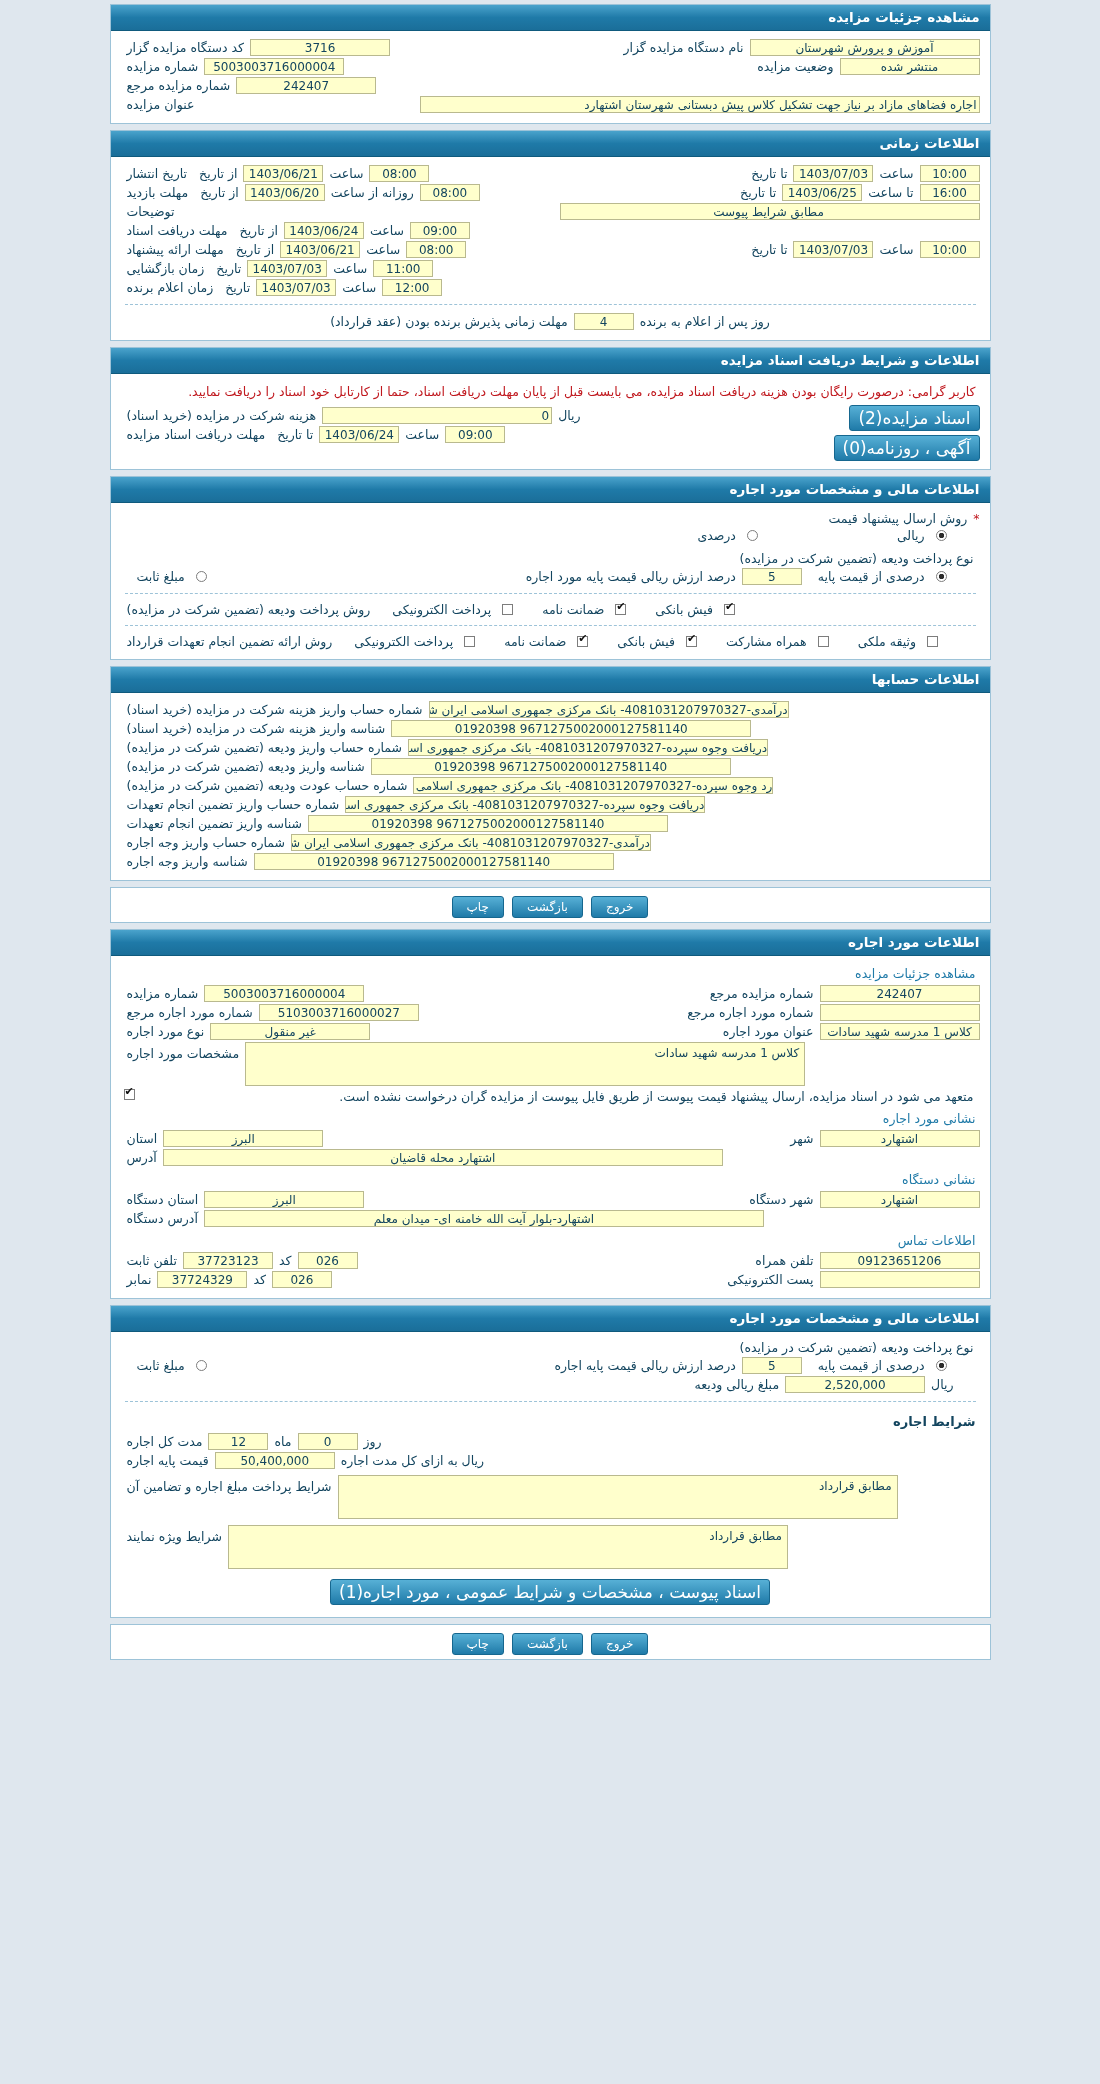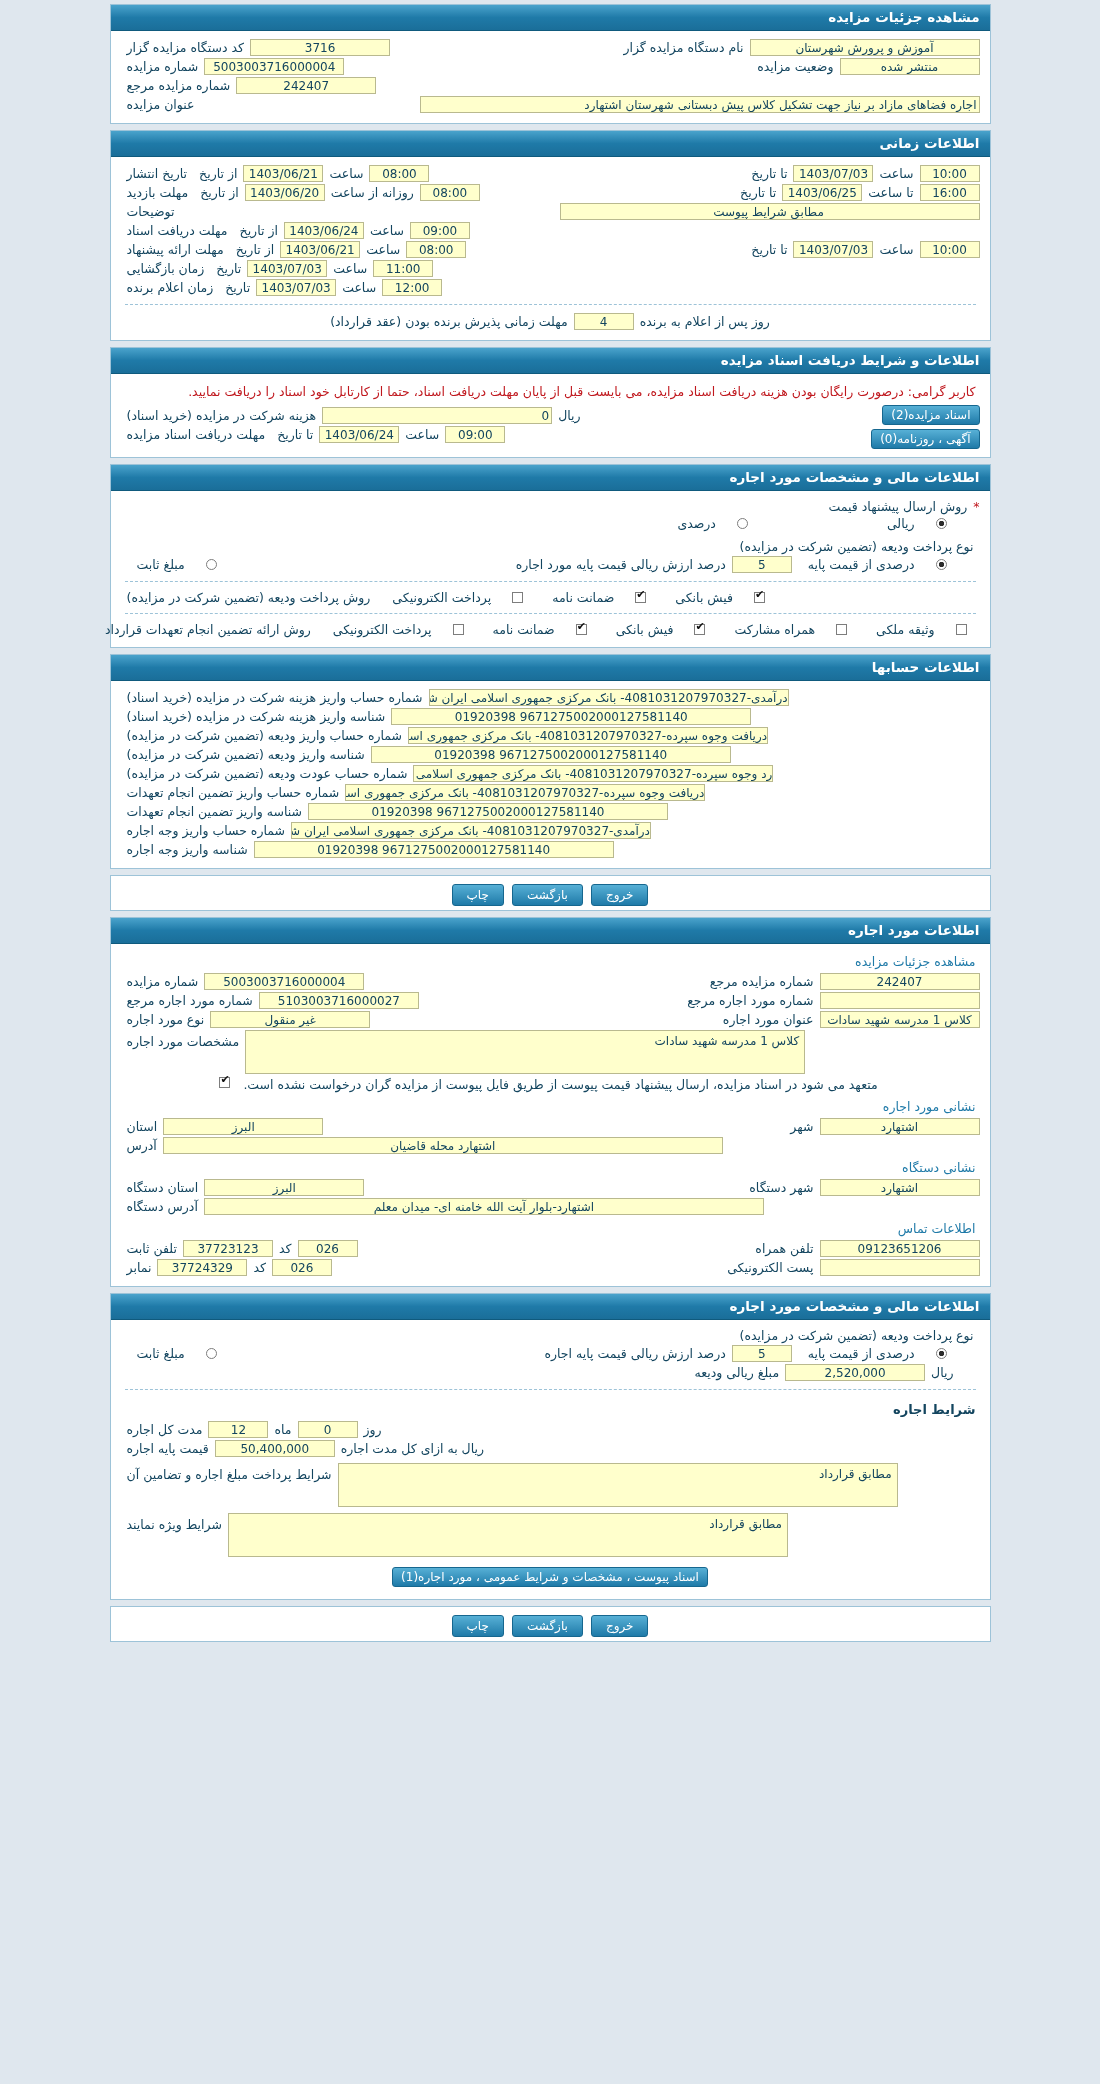--- a/index.html
+++ b/index.html
@@ -54,35 +54,35 @@
     border:1px solid #16678f;
     color:#fff;
     font-size:12px;
     padding:3px 14px;
     border-radius:3px;
     cursor:pointer;
     font-family:inherit;
   }
   .btn-small{
     background:linear-gradient(to bottom,#57b0d6,#1f7aa8);
-    border:1px solid #16678f;color:#fff;font-size:12px;padding:2px 8px;border-radius:3px;cursor:pointer;
+    border:1px solid #16678f;color:#fff;font-size:17px;padding:2px 8px;border-radius:3px;cursor:pointer;
     font-family:inherit;
   }
   .btns{display:flex;gap:8px;justify-content:center;padding:8px 0 4px 0;}
   .radio,.chk{
     display:inline-block;width:11px;height:11px;border:1px solid #7d7d7d;background:#fff;
     vertical-align:-1px;margin:0 3px;box-sizing:border-box;
   }
   .radio{border-radius:50%;}
   .radio.on{background:radial-gradient(circle at 50% 50%, #2b2b2b 0 2.5px, #fff 3px 100%);}
   .chk.on{background:#fff;position:relative;}
   .chk.on:after{
     content:"\2714";position:absolute;left:0px;top:-4px;font-size:11px;color:#111;line-height:11px;
   }
-  .inline{display:inline-flex;align-items:center;gap:12px;margin:0 10px;}
+  .inline{display:inline-flex;align-items:center;gap:2px;margin:0 10px;}
   .sub-title{color:#1f7aa8;font-size:12.5px;font-weight:normal;padding:4px 4px 2px 4px;}
   .txtarea{
     background:#ffffcc;border:1px solid #b9b98f;min-height:44px;font-size:12px;color:#13455f;
     padding:3px 5px;box-sizing:border-box;text-align:right;
   }
   .muted-line{display:flex;align-items:flex-start;gap:4px;margin:3px 0;font-size:12.5px;}
   .center{justify-content:center}
   .side-btns{display:flex;flex-direction:column;gap:4px;align-items:flex-start;}
   .star{color:#c0181e}
 </style>
@@ -407,21 +407,21 @@
         <span class="spacer"></span>
         <div class="fld w160">غیر منقول</div>
         <span class="lbl">نوع مورد اجاره</span>
       </div>
       <div class="row" style="align-items:flex-start">
         <span class="spacer"></span>
         <div class="txtarea w560">کلاس 1 مدرسه شهید سادات</div>
         <span class="lbl" style="padding-top:4px">مشخصات مورد اجاره</span>
       </div>
 
-      <div class="muted-line" style="justify-content:center">
+      <div class="muted-line" style="justify-content:space-between">
         <span class="lbl">متعهد می شود در اسناد مزایده، ارسال پیشنهاد قیمت پیوست از طریق فایل پیوست از مزایده گران درخواست نشده است.</span>
         <span class="chk on"></span>
       </div>
 
       <div class="sub-title">نشانی مورد اجاره</div>
       <div class="row">
         <div class="fld w160">اشتهارد</div>
         <span class="lbl">شهر</span>
         <span class="spacer"></span>
         <div class="fld w160">البرز</div>

